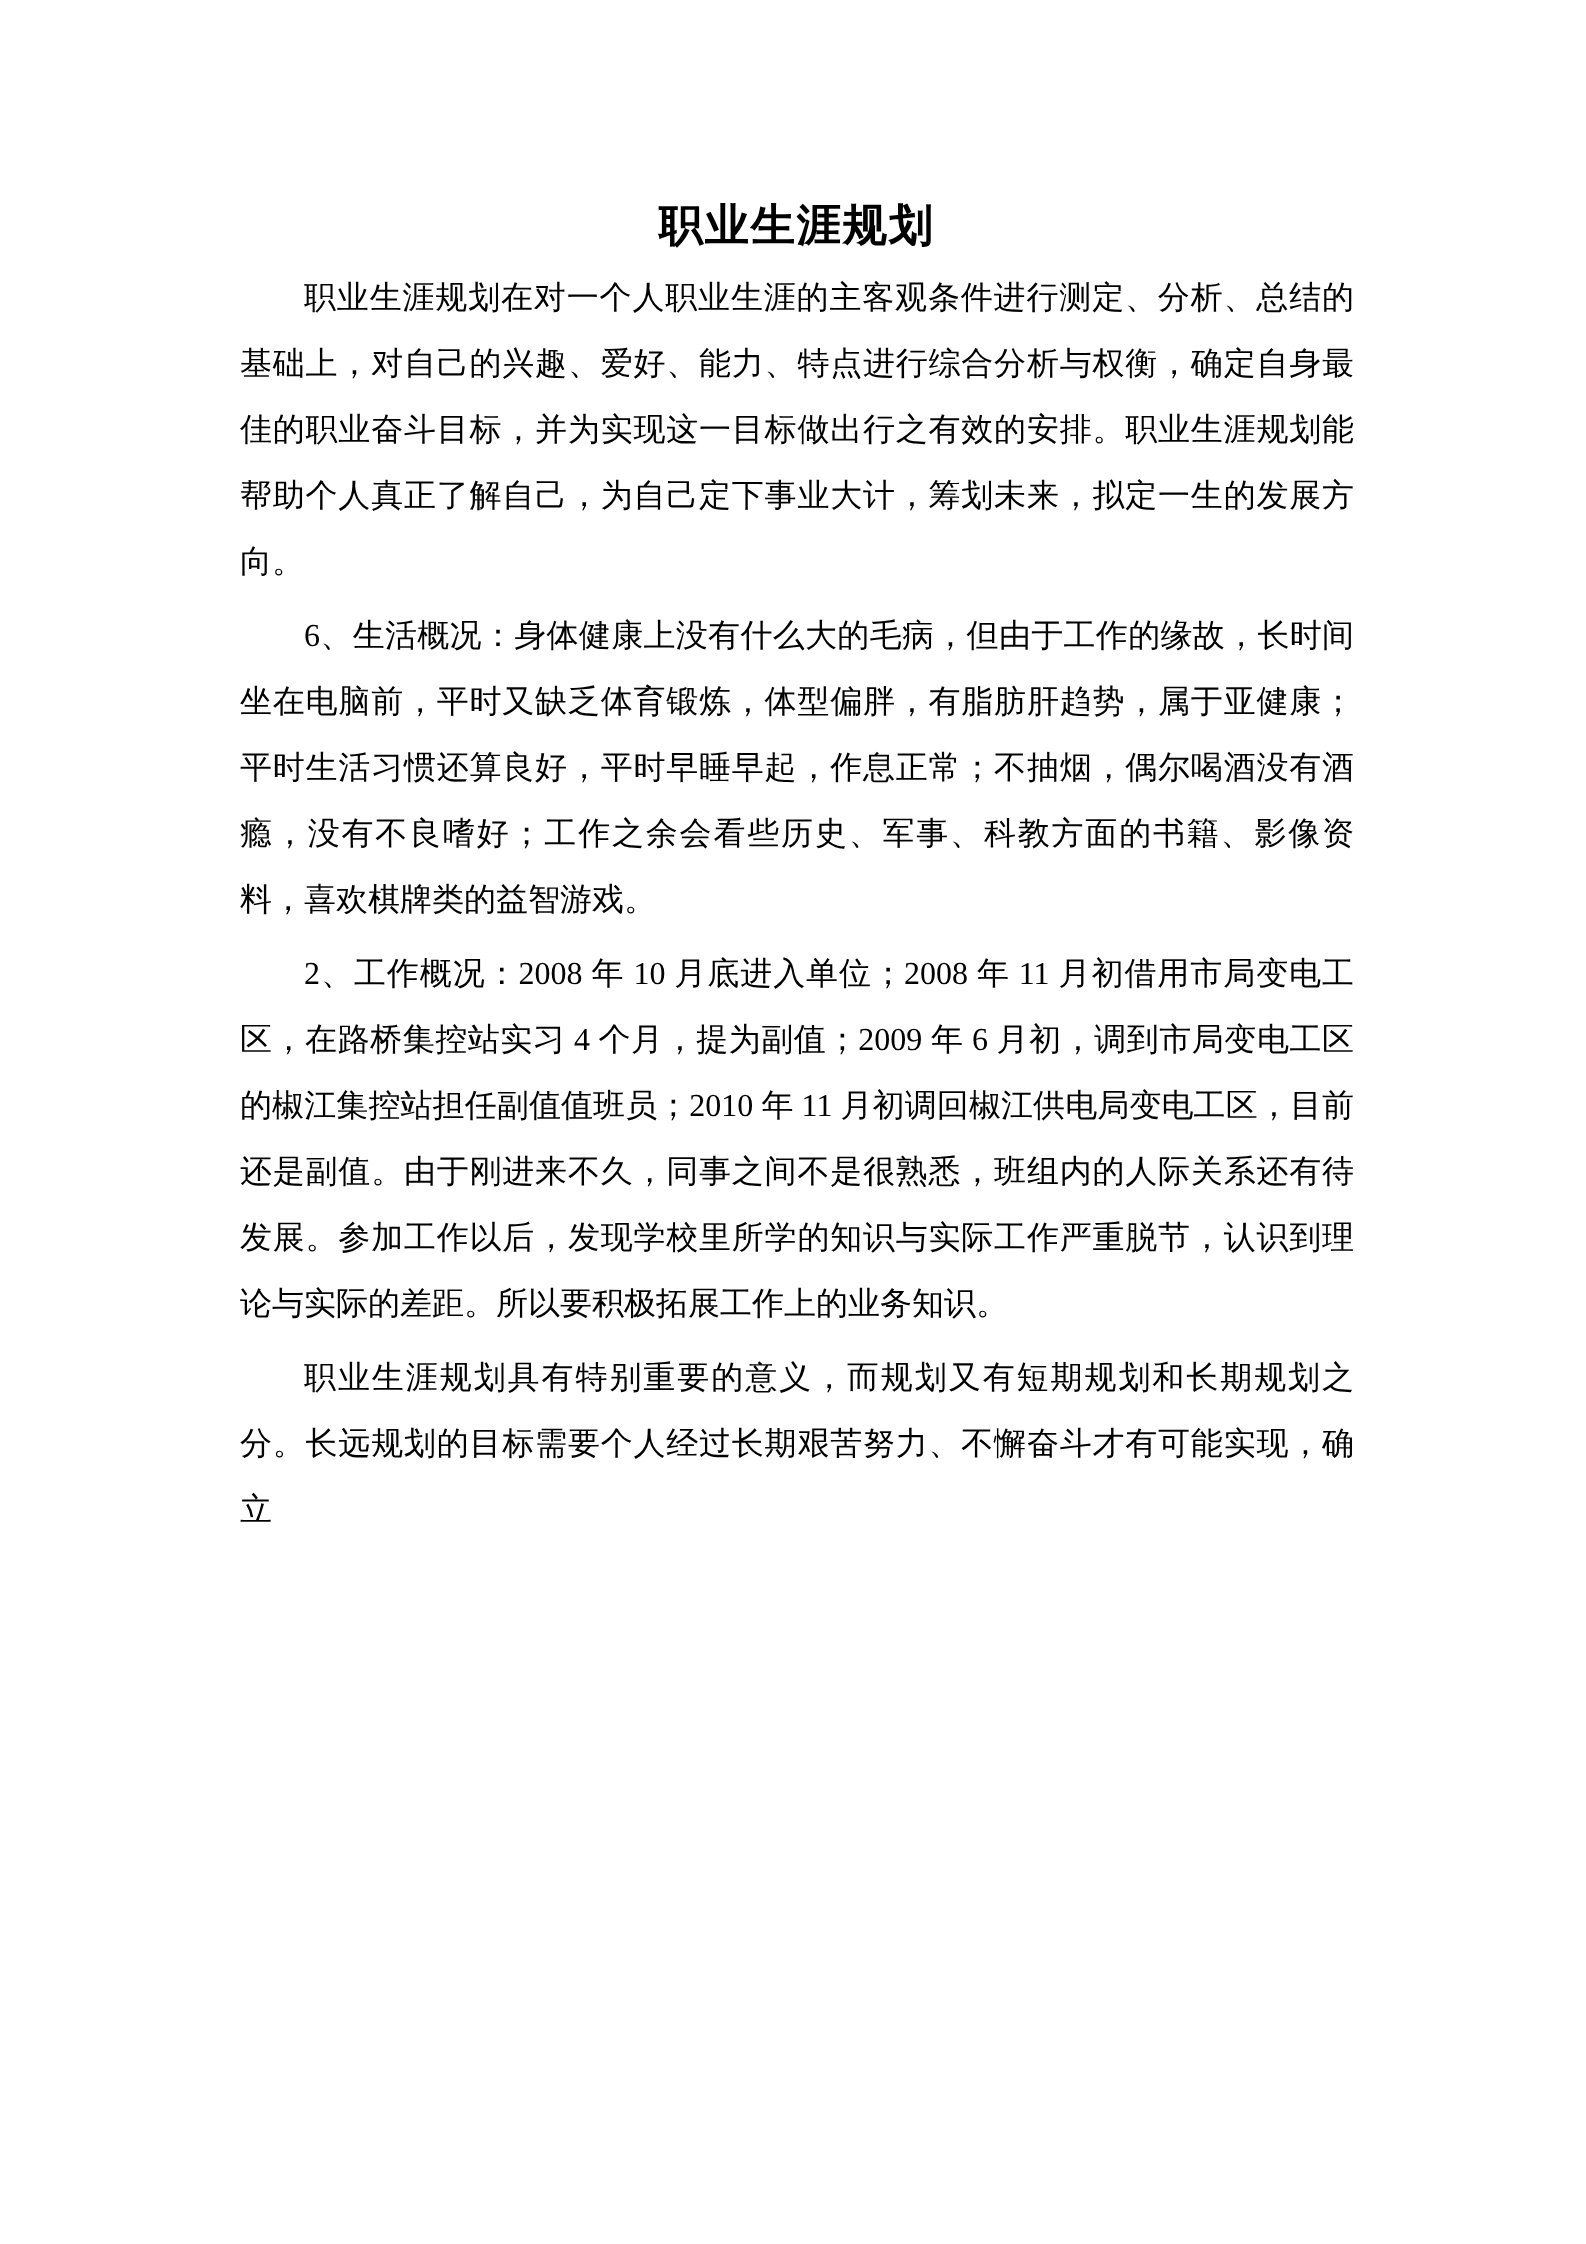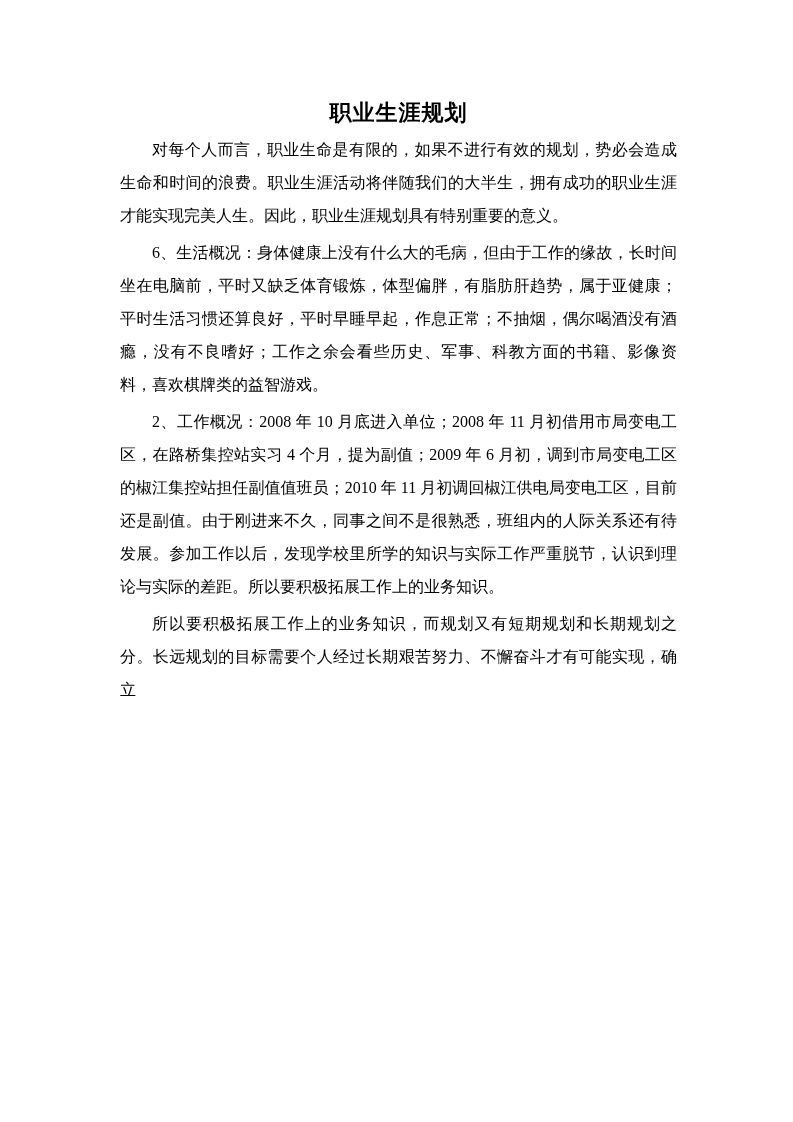--- a/index.html
+++ b/index.html
@@ -50,24 +50,24 @@
   }
 </style>
 </head>
 <body>
 
 <div class="page">
 
   <h1 class="doc-title">职业生涯规划</h1>
 
 
+  <p>职业生涯规划在对一个人职业生涯的主客观条件进行测定、分析、总结的基础上，对自己的兴趣、爱好、能力、特点进行综合分析与权衡，确定自身最佳的职业奋斗目标，并为实现这一目标做出行之有效的安排。职业生涯规划能帮助个人真正了解自己，为自己定下事业大计，筹划未来，拟定一生的发展方向。</p>
 
-  <p>对每个人而言，职业生命是有限的，如果不进行有效的规划，势必会造成生命和时间的浪费。职业生涯活动将伴随我们的大半生，拥有成功的职业生涯才能实现完美人生。因此，职业生涯规划具有特别重要的意义。</p>
 
 
   <p>6、生活概况：身体健康上没有什么大的毛病，但由于工作的缘故，长时间坐在电脑前，平时又缺乏体育锻炼，体型偏胖，有脂肪肝趋势，属于亚健康；平时生活习惯还算良好，平时早睡早起，作息正常；不抽烟，偶尔喝酒没有酒瘾，没有不良嗜好；工作之余会看些历史、军事、科教方面的书籍、影像资料，喜欢棋牌类的益智游戏。</p>
 
   <p>2、工作概况：2008 年 10 月底进入单位；2008 年 11 月初借用市局变电工区，在路桥集控站实习 4 个月，提为副值；2009 年 6 月初，调到市局变电工区的椒江集控站担任副值值班员；2010 年 11 月初调回椒江供电局变电工区，目前还是副值。由于刚进来不久，同事之间不是很熟悉，班组内的人际关系还有待发展。参加工作以后，发现学校里所学的知识与实际工作严重脱节，认识到理论与实际的差距。所以要积极拓展工作上的业务知识。</p>
 
 
-  <p class="cut">所以要积极拓展工作上的业务知识，而规划又有短期规划和长期规划之分。长远规划的目标需要个人经过长期艰苦努力、不懈奋斗才有可能实现，确立</p>
+  <p class="cut">职业生涯规划具有特别重要的意义，而规划又有短期规划和长期规划之分。长远规划的目标需要个人经过长期艰苦努力、不懈奋斗才有可能实现，确立</p>
 
 </div>
 
 </body></html>

